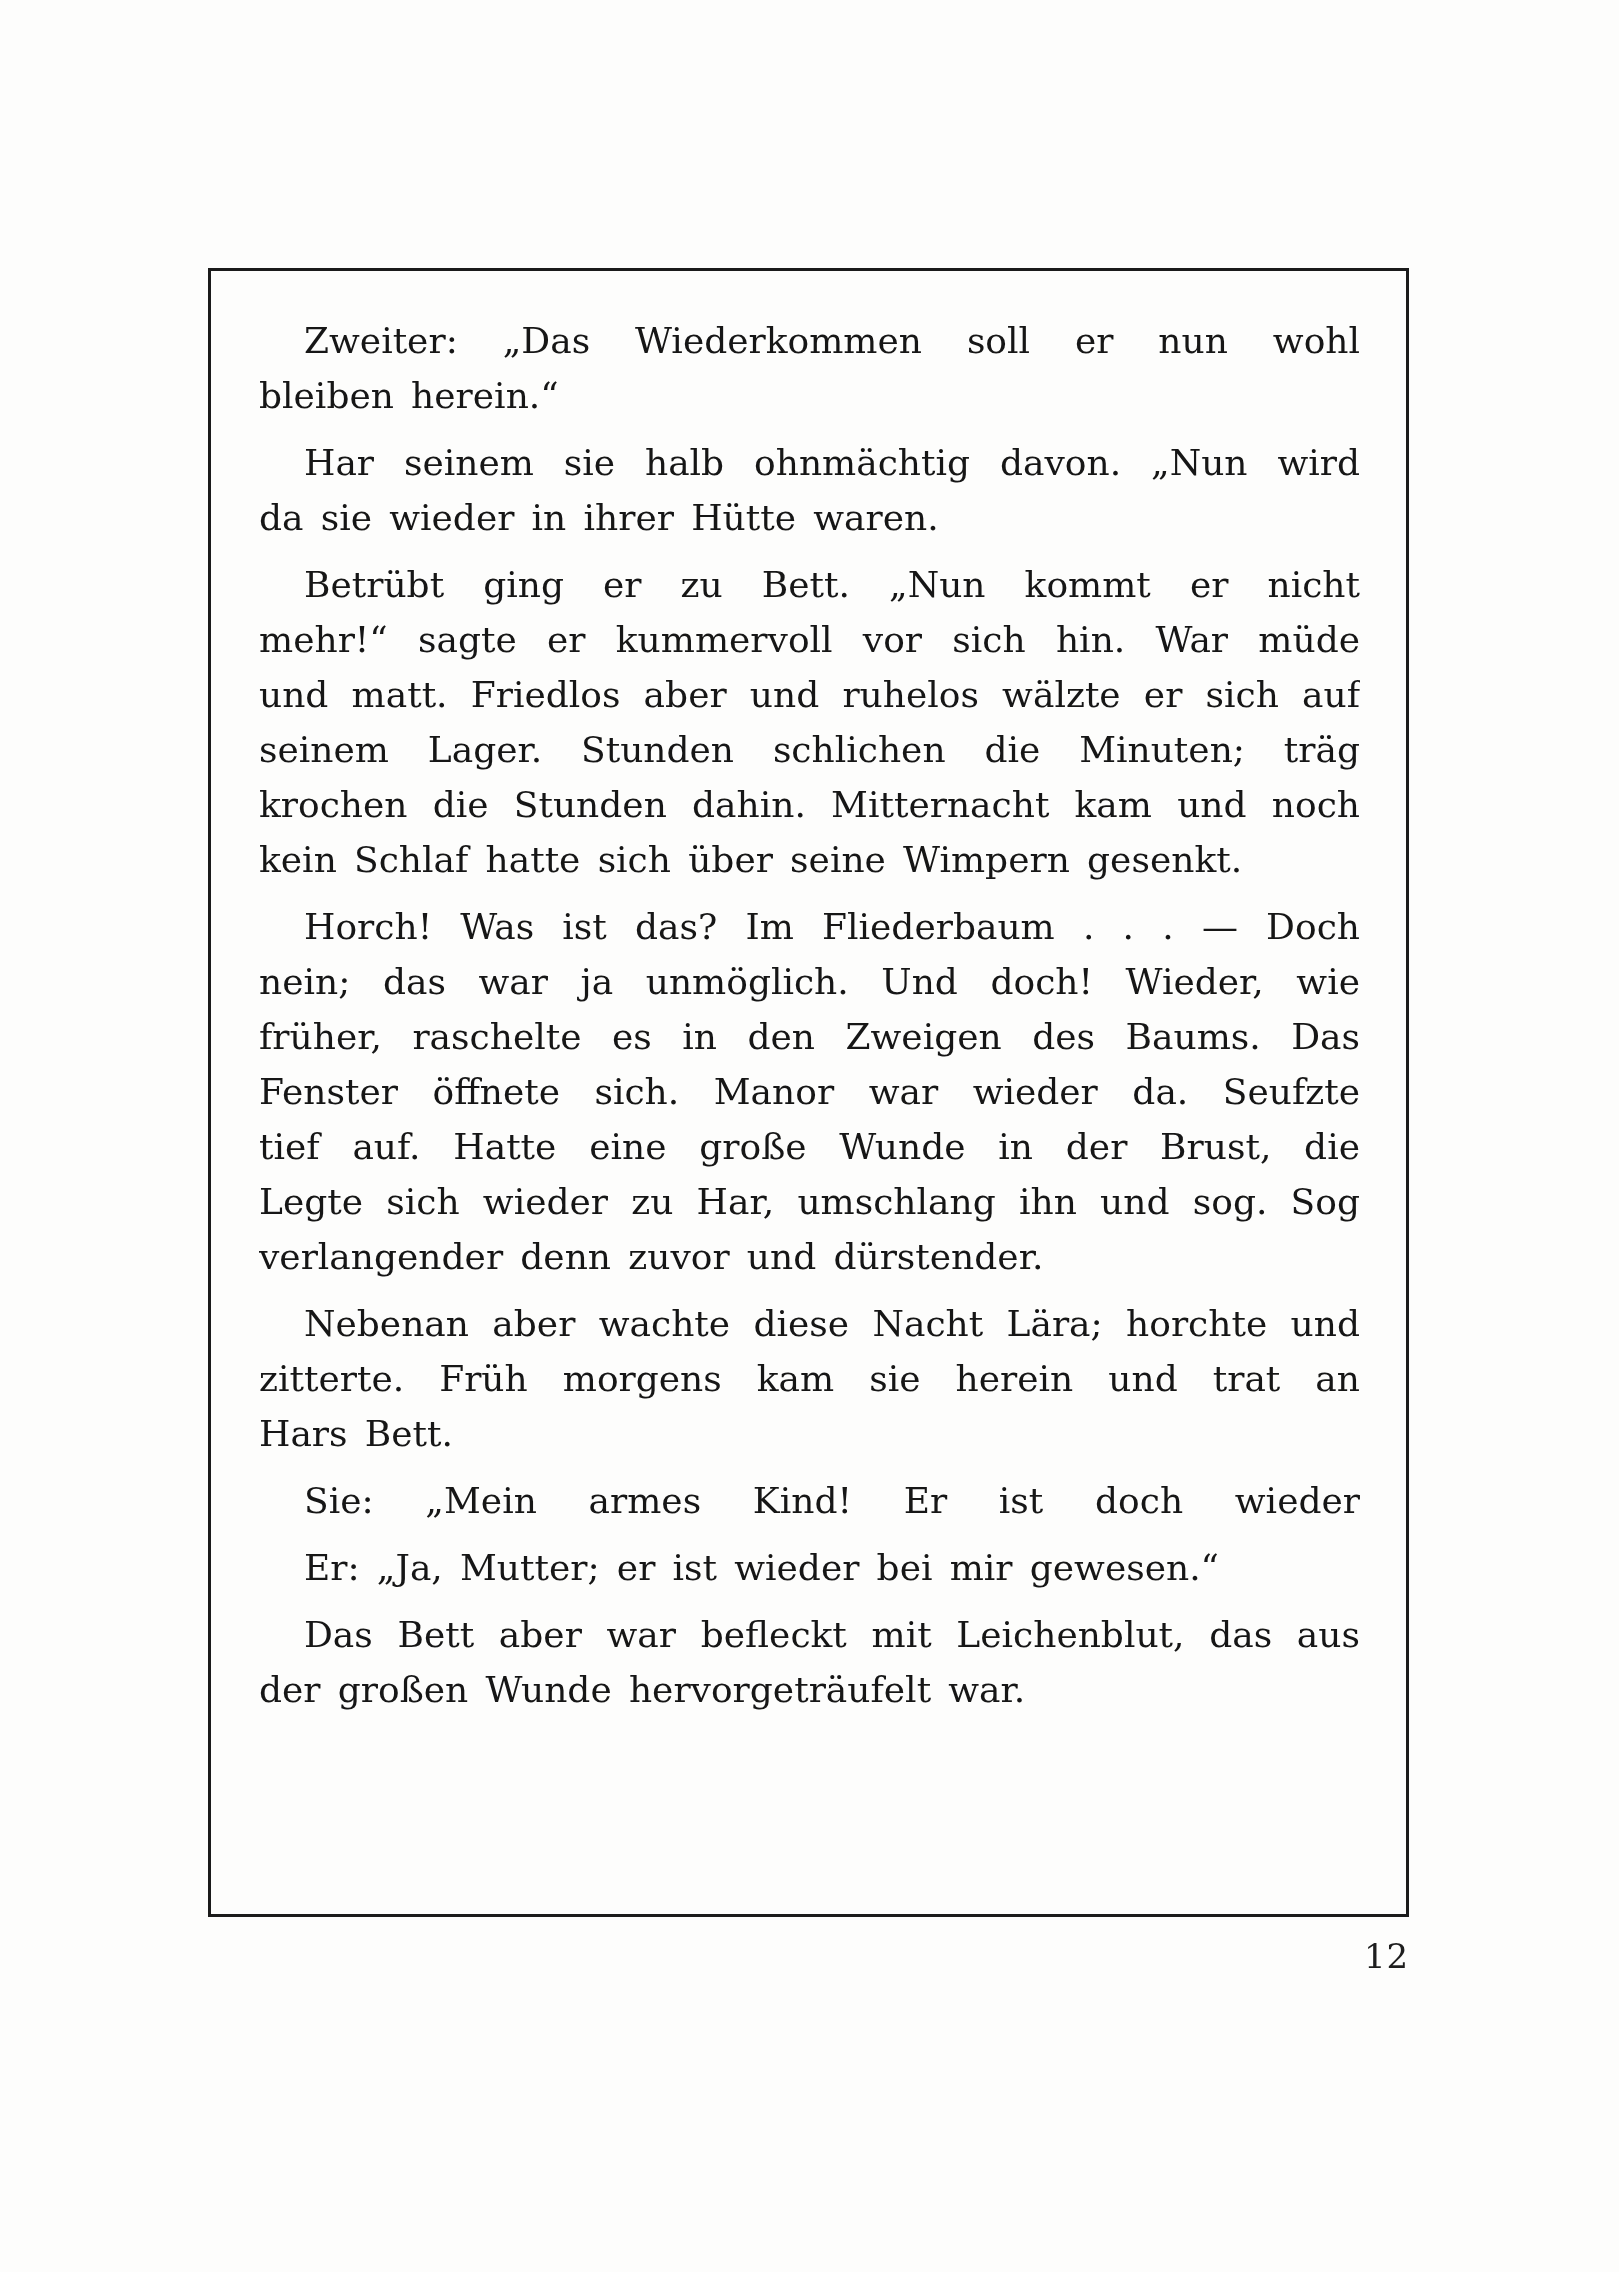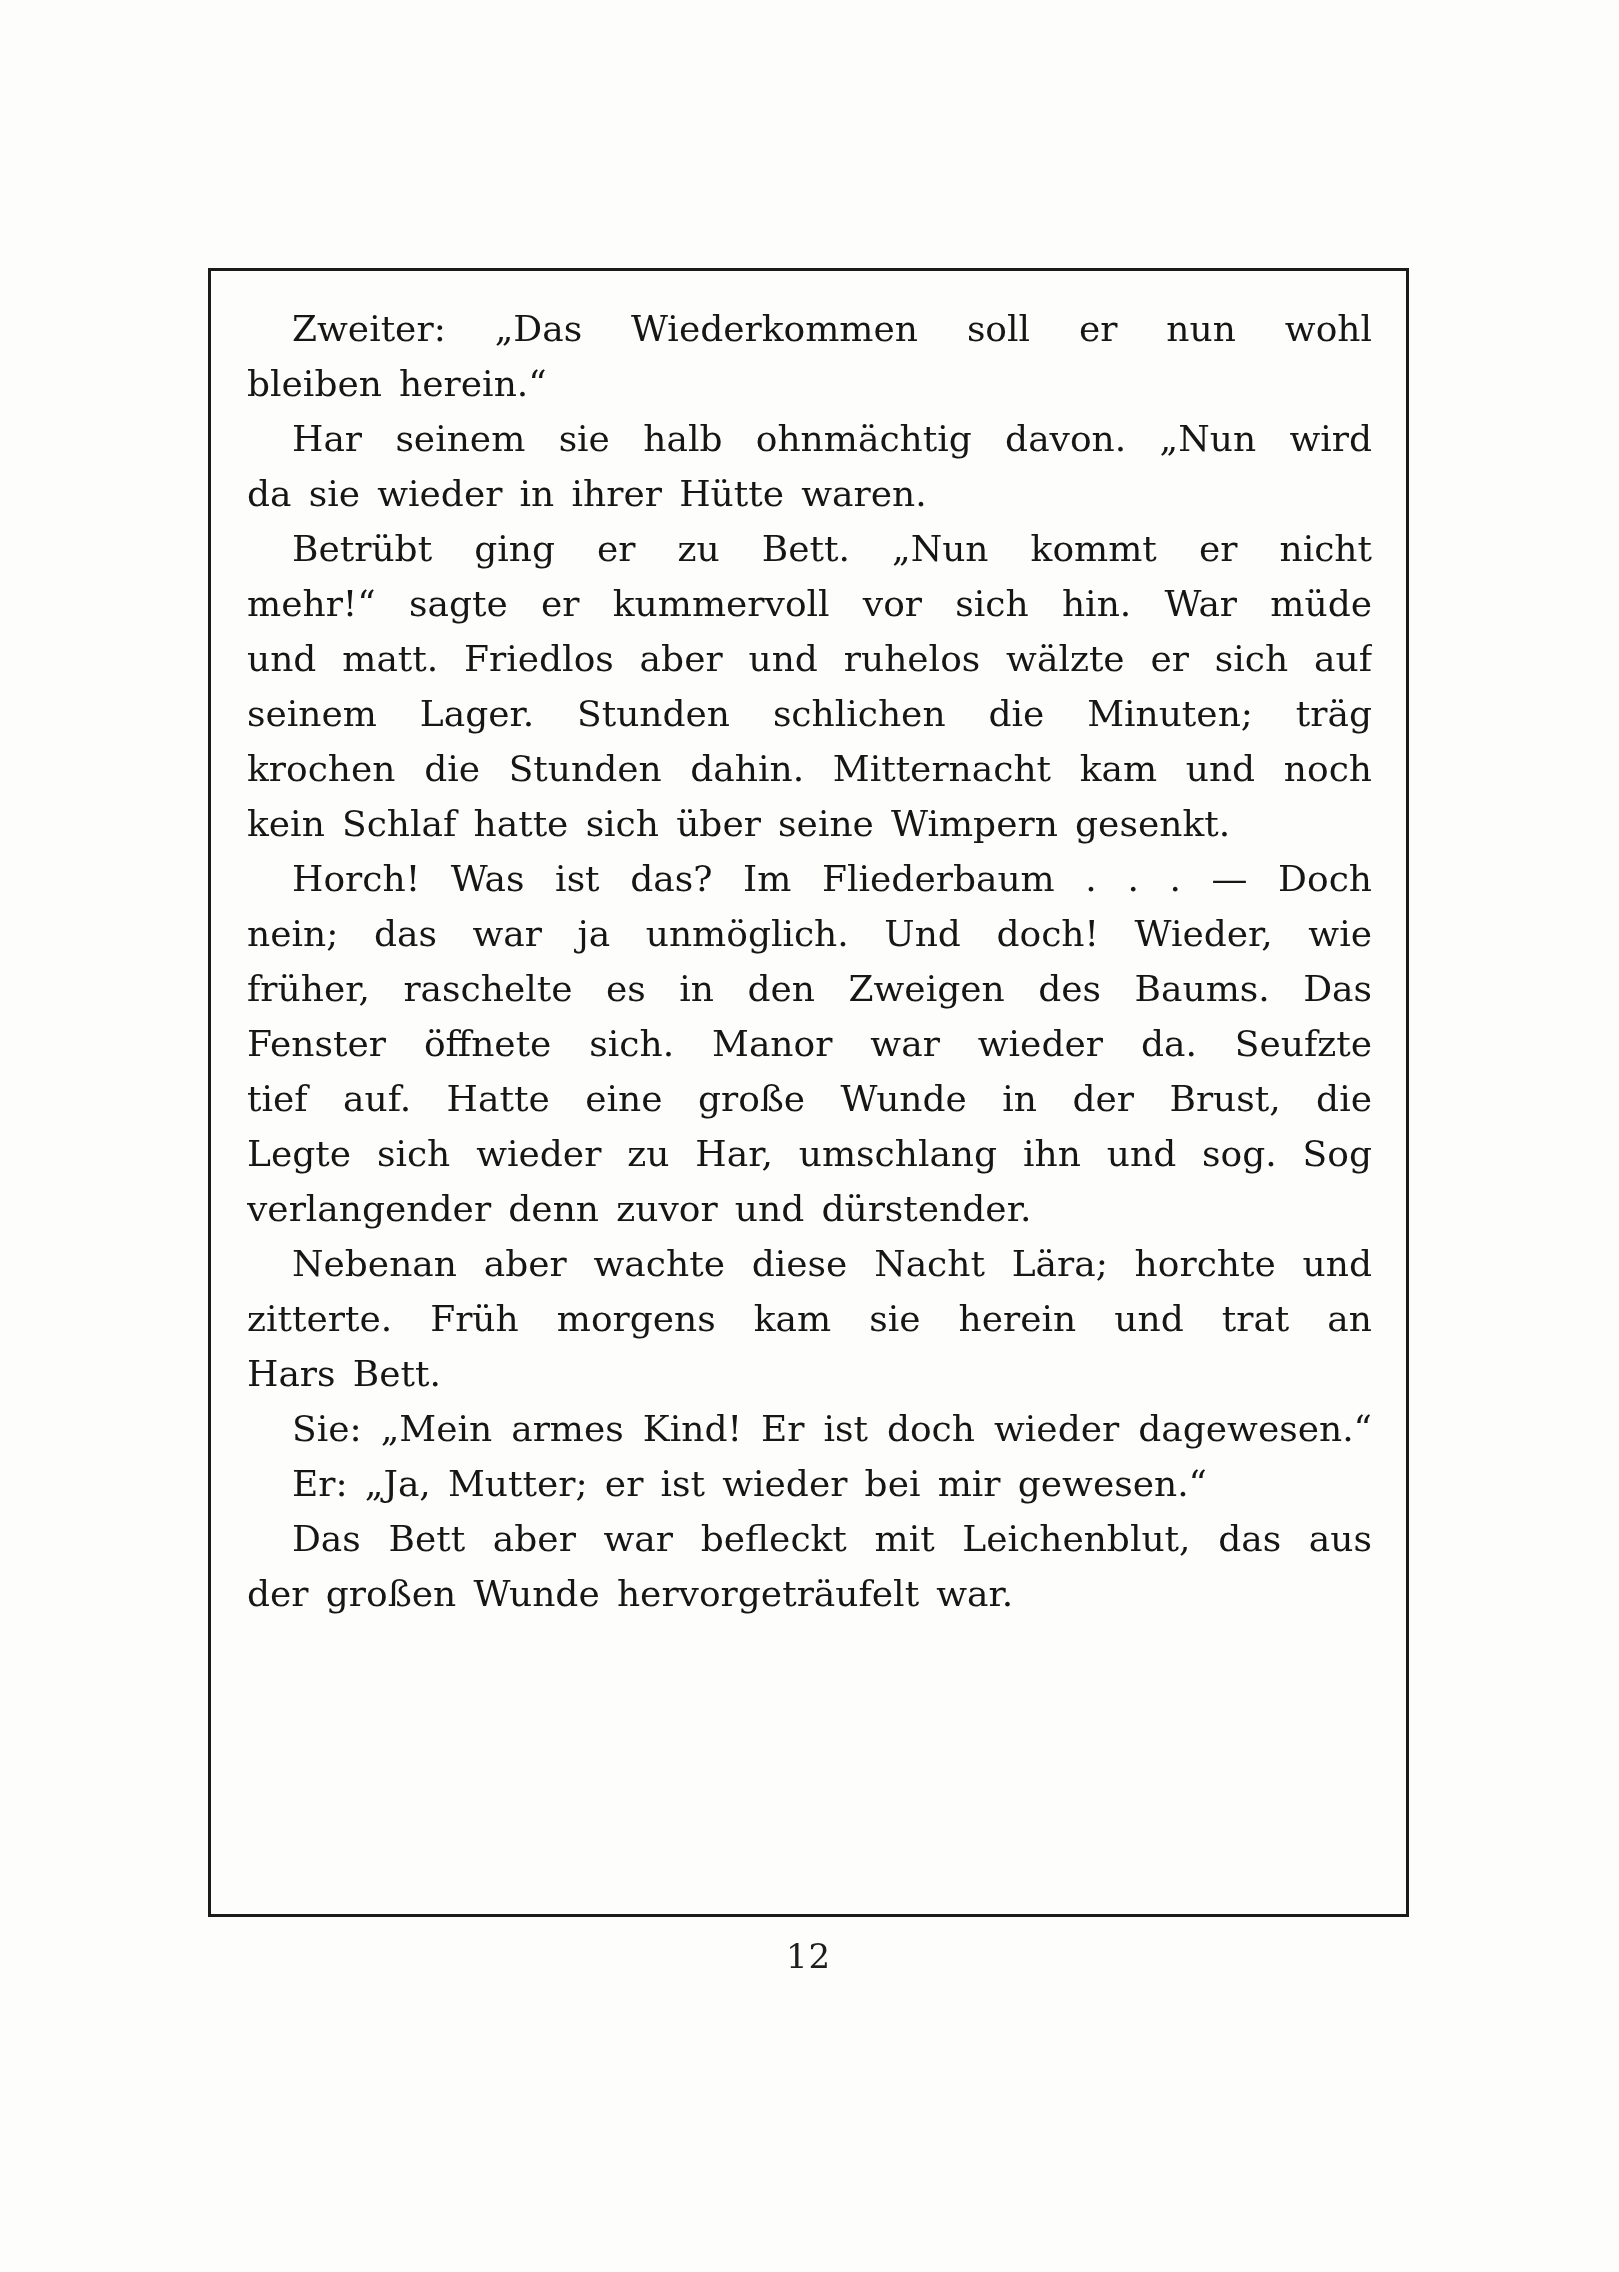--- a/index.html
+++ b/index.html
@@ -28,21 +28,21 @@
   .text-block {
     position: absolute;
     left: 36px;
     right: 34px;
     top: 30px;
     font-size: 36px;
     line-height: 55px;
     word-spacing: 0.16em;
   }
   .para {
-    margin: 0;
+    margin: 12px;
     padding: 0;
   }
   .line {
     text-align: justify;
     text-align-last: justify;
     white-space: normal;
     height: 55px;
     overflow: hidden;
   }
   .line.para-first {
@@ -52,21 +52,21 @@
     text-align-last: left;
   }
   .line.full-justify {
     text-align-last: justify;
   }
   .page-number {
     position: absolute;
     left: 208px;
     top: 1936px;
     width: 1201px;
-    text-align: center;
+    text-align: right;
     font-size: 34px;
     letter-spacing: 0.9px;
     color: #1e1e1e;
   }
 </style>
 </head>
 <body>
 
 <div class="scan-page">
 

